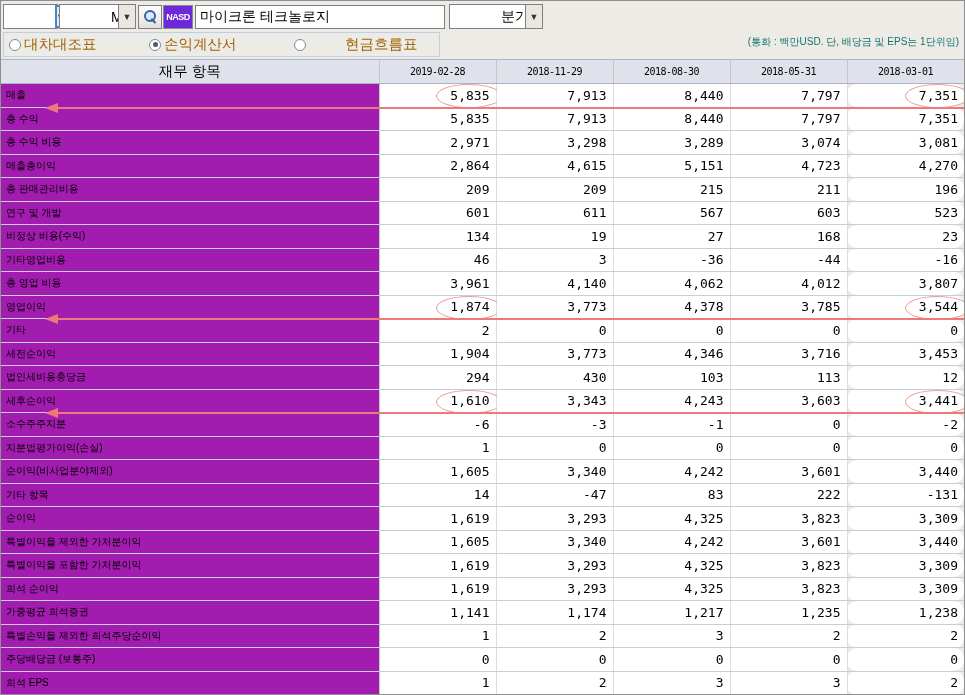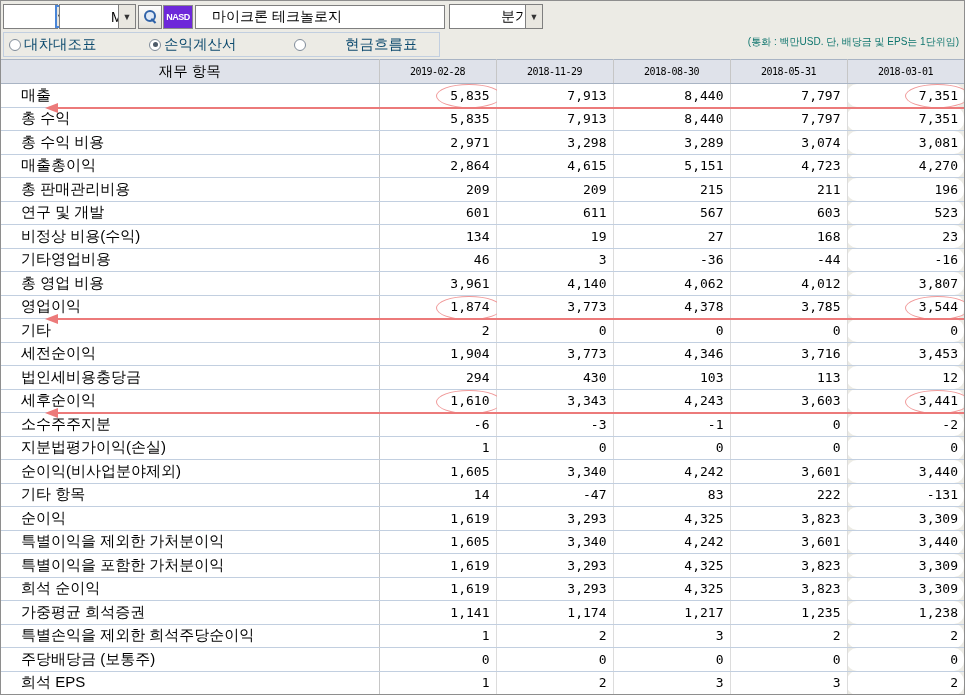--- a/index.html
+++ b/index.html
@@ -47,21 +47,21 @@
   }
   .badge-btn {
     width: 30px; height: 24px; margin-left: 1px;
     background: #6d28d9; border: 1px solid #8b8b8b;
     color: #fff; font-weight: bold; font-size: 9px; letter-spacing: -0.5px;
     display: flex; align-items: center; justify-content: center;
     font-family: "Liberation Sans", sans-serif;
   }
   .name-input {
     width: 250px; height: 24px; margin-left: 2px;
-    border: 1px solid #7f7f7f; font-size: 14px; padding: 0 16px;
+    border: 1px solid #7f7f7f; font-size: 14px; padding: 0 4px;
     font-family: "Liberation Sans", sans-serif; color: #000; background: #fff;
   }
 
   
   .toolbar2 {
     position: absolute; top: 31px; left: 2px; right: 2px; height: 25px;
   }
   .radio-panel {
     position: absolute; left: 0; top: 0; width: 437px; height: 25px;
     border: 1px solid #c2cfe0; display: flex; align-items: center;
@@ -73,39 +73,39 @@
   .radio-dot {
     width: 12px; height: 12px; border-radius: 50%;
     border: 1px solid #7f8b99; background: #fff; margin-right: 3px;
     position: relative; flex: 0 0 auto;
   }
   .radio-dot.selected::after {
     content: ""; position: absolute; left: 50%; top: 50%;
     width: 5px; height: 5px; margin: -2.5px 0 0 -2.5px;
     border-radius: 50%; background: #4d5a68;
   }
-  .radio-label { font-size: 14.5px; color: #0c4a6e; white-space: nowrap; }
+  .radio-label { font-size: 14.5px; color: #a16207; white-space: nowrap; }
   .currency-note {
     position: absolute; right: 3px; top: 3px; font-size: 10px; color: #0f766e;
     white-space: nowrap;
   }
 
   
   .grid-wrap { position: absolute; top: 58px; left: 0; right: 0; bottom: 0; }
   table.grid { border-collapse: collapse; table-layout: fixed; width: 963px; }
   table.grid th, table.grid td { overflow: visible; }
   th.hdr {
     height: 24px; background: #dfe2ea; font-weight: normal;
     border-top: 1px solid #a9b4c4; border-bottom: 1px solid #a9b4c4;
     border-right: 1px solid #c6c6c6; text-align: center; vertical-align: middle;
   }
   th.hdr.item { font-size: 14.5px; font-family: "Liberation Sans", sans-serif; }
   th.hdr.date { font-size: 10px; font-family: "DejaVu Sans Mono", monospace; letter-spacing: -0.5px; }
   td.lbl {
-    height: 23.5px; background: #ffffff; font-size: 15px; padding-left: 20px;
+    height: 23.5px; background: #a21caf; font-size: 10px; padding-left: 5px;
     border-right: 1px solid #c6c6c6; border-bottom: 1px solid #c2cfe0;
     white-space: nowrap; position: relative; vertical-align: middle;
   }
   td.val {
     background: #fff; text-align: right; padding-right: 6px;
     border-right: 1px solid #dcdcdc; border-bottom: 1px solid #c2cfe0;
     font-size: 13px; font-family: "DejaVu Sans Mono", monospace;
     vertical-align: middle; position: relative;
   }
   td.val:last-child { border-right: none; border-radius: 10px; }

